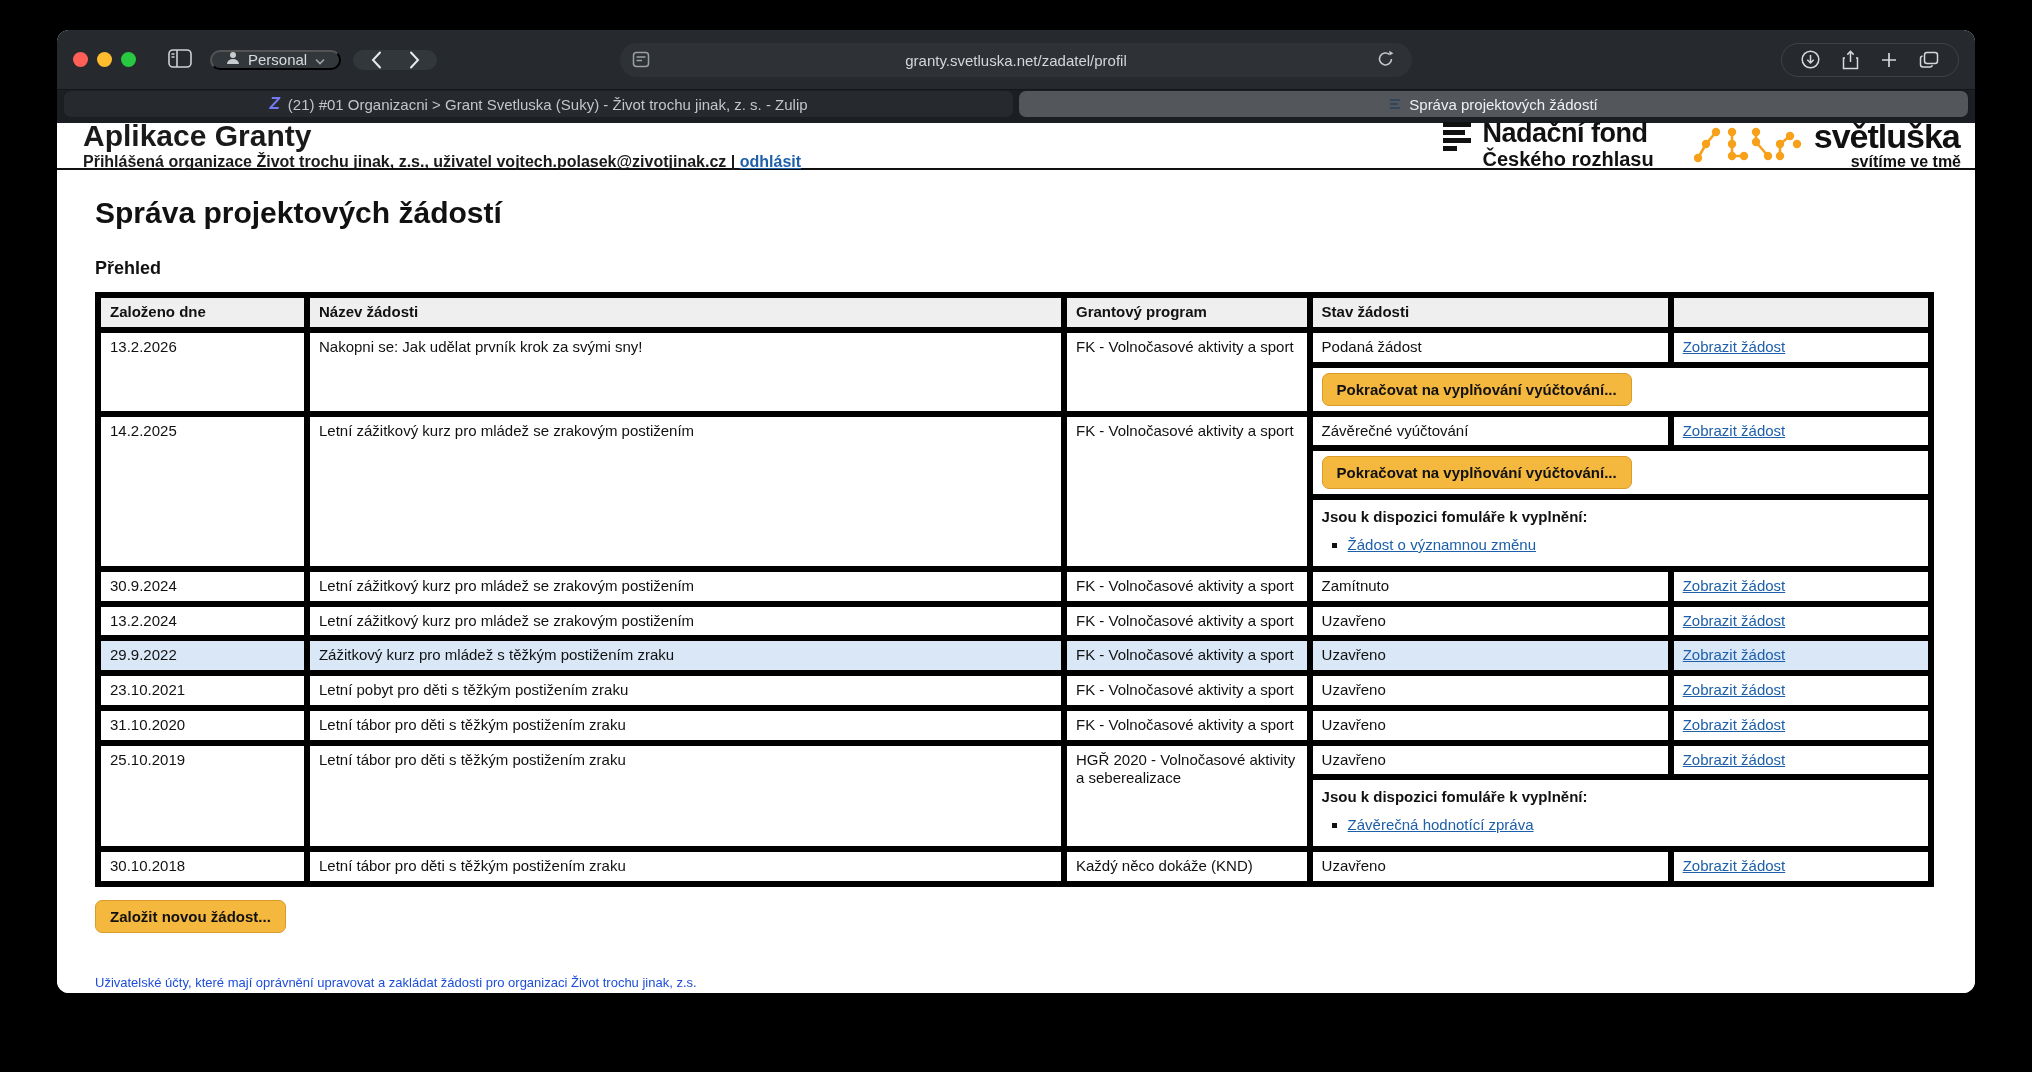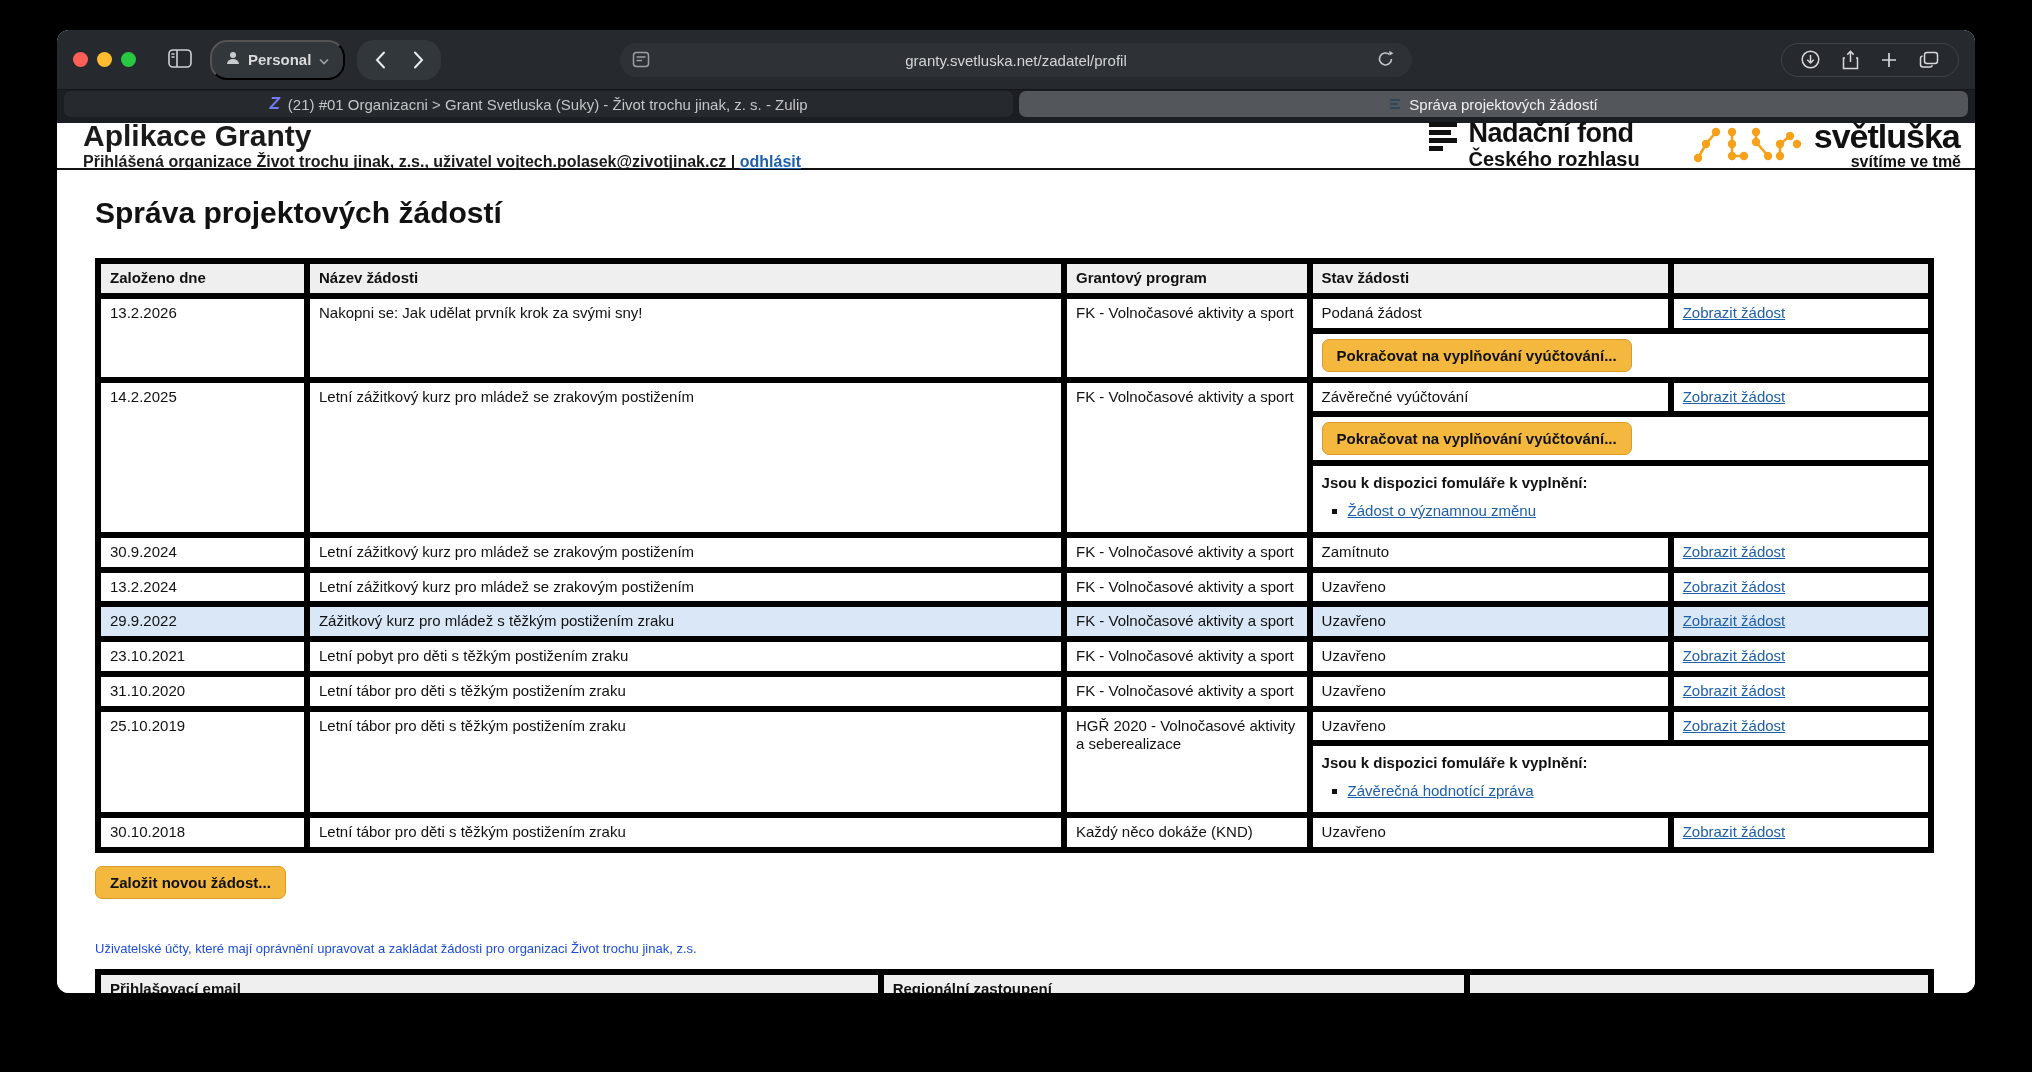--- a/index.html
+++ b/index.html
@@ -17,22 +17,22 @@
   .toolbar {
     height:60px; background:#26292e; flex:none; position:relative;
     display:flex; align-items:center; padding:0 16px; gap:12px;
     border-bottom:1px solid #141619;
   }
   .traffic { display:flex; gap:9px; margin-right:14px; }
   .tl { width:15px; height:15px; border-radius:50%; }
   .tl.red{ background:#ff5f57; } .tl.yellow{ background:#febc2e; } .tl.green{ background:#28c840; }
   .tb-icon-btn { background:none; border:none; padding:0 6px; display:flex; align-items:center; cursor:default; }
   .pill {
-    background:#32373b; border-radius:17px; height:40px;
-    display:flex; align-items:center; color:#d8dadc; font-size:15px;font-weight:bold;
+    background:#32373b; border-radius:17px; height:20px;
+    display:flex; align-items:center; color:#d8dadc; font-size:15px;
   }
   .profile-pill { padding:0 14px; gap:8px; }
   .nav-pill { padding:0 4px; }
   .nav-btn { background:none; border:none; width:38px; height:30px; display:flex; align-items:center; justify-content:center; }
   .urlbar {
     position:absolute; left:50%; top:13px; transform:translateX(-50%);
     width:792px; height:34px; background:#2e3236; border-radius:17px;
     display:flex; align-items:center; justify-content:center; color:#d4d6d8; font-size:15px;
   }
   .urlbar .side-l { position:absolute; left:12px; top:8px; }
@@ -54,21 +54,21 @@
   .tab.inactive { background:#26292d; color:#c3c6c8; }
   .tab.active { background:#53565b; color:#eff0f1; }
   .zulip-z { color:#747af2; font-weight:bold; font-size:17px; font-style:italic; }
   
   .app-header {
     flex:none; height:47px; background:#fff; border-bottom:2px solid #101010;
     display:flex; align-items:center; justify-content:space-between; padding:0 14px 0 26px;
   }
   .app-title { font-size:30px; font-weight:bold; color:#1a1a1a; line-height:32px; margin:0; }
   .app-subtitle { font-size:16px; font-weight:bold; color:#1a1a1a; line-height:19px; margin:0; }
-  .logos { display:flex; align-items:center; gap:50px; }
+  .logos { display:flex; align-items:center; gap:36px; }
   .nf-logo { display:flex; align-items:flex-start; gap:10px; }
   .nf-text-1 { font-size:27px; font-weight:bold; color:#111; line-height:27px; letter-spacing:-0.5px; }
   .nf-text-2 { font-size:20px; font-weight:bold; color:#111; margin-top:1px; }
   .sv-logo { display:flex; align-items:center; gap:12px; }
   .sv-text-1 { font-size:34px; font-weight:bold; color:#111; line-height:30px; letter-spacing:-1px; }
   .sv-text-2 { font-size:16px; font-weight:bold; color:#111; margin-top:2px;margin-left:37px; }
   
   .content { flex:1; background:#fff; padding:26px 41px 0 38px; overflow:hidden; }
   .page-title { font-size:30px; font-weight:bold; margin:0 0 28px; color:#111; }
   .overview-heading { font-size:18px; font-weight:bold; margin:0 0 13px; color:#111; }
@@ -253,20 +253,21 @@
         <span>
           <div class="sv-text-1">světluška</div>
           <div class="sv-text-2">svítíme ve tmě</div>
         </span>
       </div>
     </div>
   </div>
 
   <div class="content">
     <h2 class="page-title">Správa projektových žádostí</h2>
+    <div class="overview-heading">Přehled</div>
 
     <table class="data">
       <colgroup>
         <col style="width:11.4%">
           <col style="width:41.3%">
           <col style="width:13.4%">
           <col style="width:19.7%">
           <col style="width:14.2%">
       </colgroup>
       <thead>

